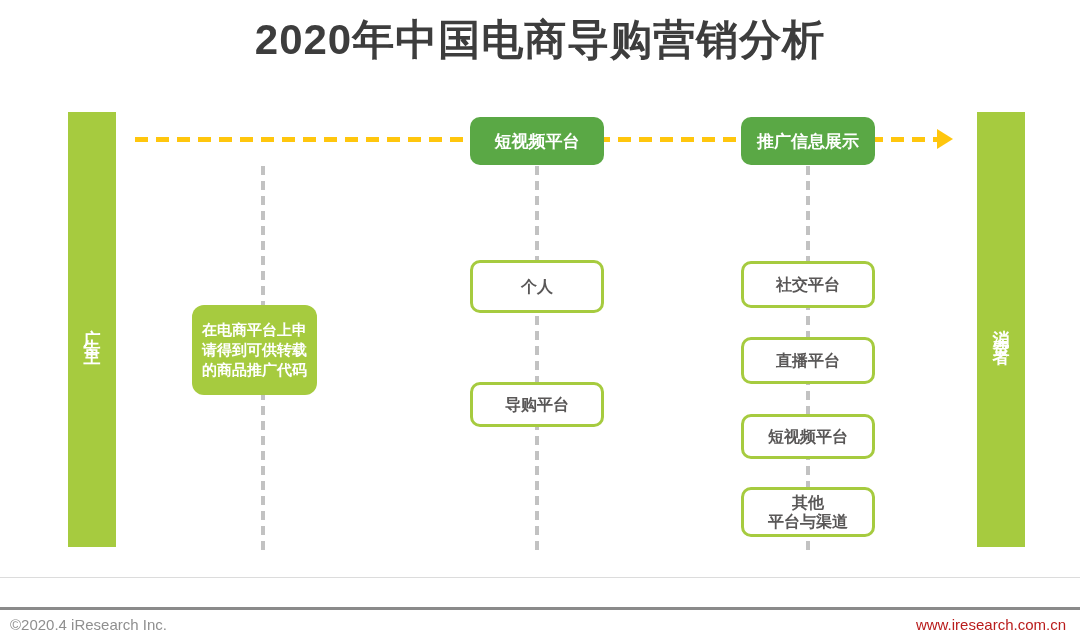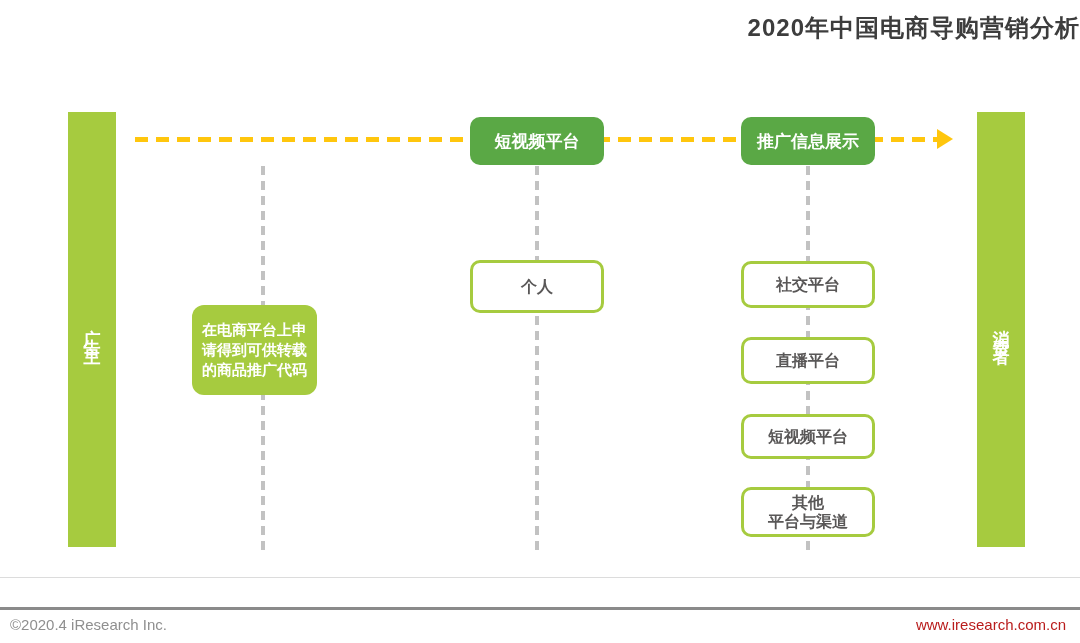--- a/index.html
+++ b/index.html
@@ -1,22 +1,22 @@
 <!DOCTYPE html>
 <html><head>
 <meta charset="utf-8">
 <style>
   html,body{margin:0;padding:0;background:#fff;}
   #canvas{
     position:relative;width:1080px;height:643px;background:#ffffff;overflow:hidden;
     font-family:"Liberation Sans","DejaVu Sans",sans-serif;
   }
   .title{
-    position:absolute;top:12px;left:0;width:1080px;text-align:right;
-    font-size:24px;font-weight:bold;color:#3d3d3d;letter-spacing:1px;
+    position:absolute;top:12px;left:0;width:1080px;text-align:center;
+    font-size:42px;font-weight:bold;color:#3d3d3d;letter-spacing:1px;
   }
   .side-bar{
     position:absolute;top:112px;width:48px;height:435px;background:#a6cb3f;
     display:flex;align-items:center;justify-content:center;
   }
   .side-bar .v-label{
     writing-mode:vertical-rl;text-orientation:upright;
     color:#ffffff;font-weight:bold;font-size:17px;letter-spacing:9px;
   }
   .bar-left{left:68px;}
@@ -76,20 +76,21 @@
   <div class="v-dash" style="left:261px;"></div>
   <div class="v-dash" style="left:535px;"></div>
   <div class="v-dash" style="left:806px;"></div>
 
   <div class="stage-box" style="left:470px;">短视频平台</div>
   <div class="stage-box" style="left:741px;">推广信息展示</div>
 
   <div class="info-box">在电商平台上申请得到可供转载的商品推广代码</div>
 
   <div class="item-box" style="left:470px;top:260px;height:53px;">个人</div>
+  <div class="item-box" style="left:470px;top:382px;height:45px;">导购平台</div>
 
   <div class="item-box" style="left:741px;top:261px;height:47px;">社交平台</div>
   <div class="item-box" style="left:741px;top:337px;height:47px;">直播平台</div>
   <div class="item-box" style="left:741px;top:414px;height:45px;">短视频平台</div>
   <div class="item-box" style="left:741px;top:487px;height:50px;">其他
 平台与渠道</div>
 
   <div class="src-rule"></div>
   <div class="footer-rule"></div>
   <div class="copyright">©2020.4 iResearch Inc.</div>

